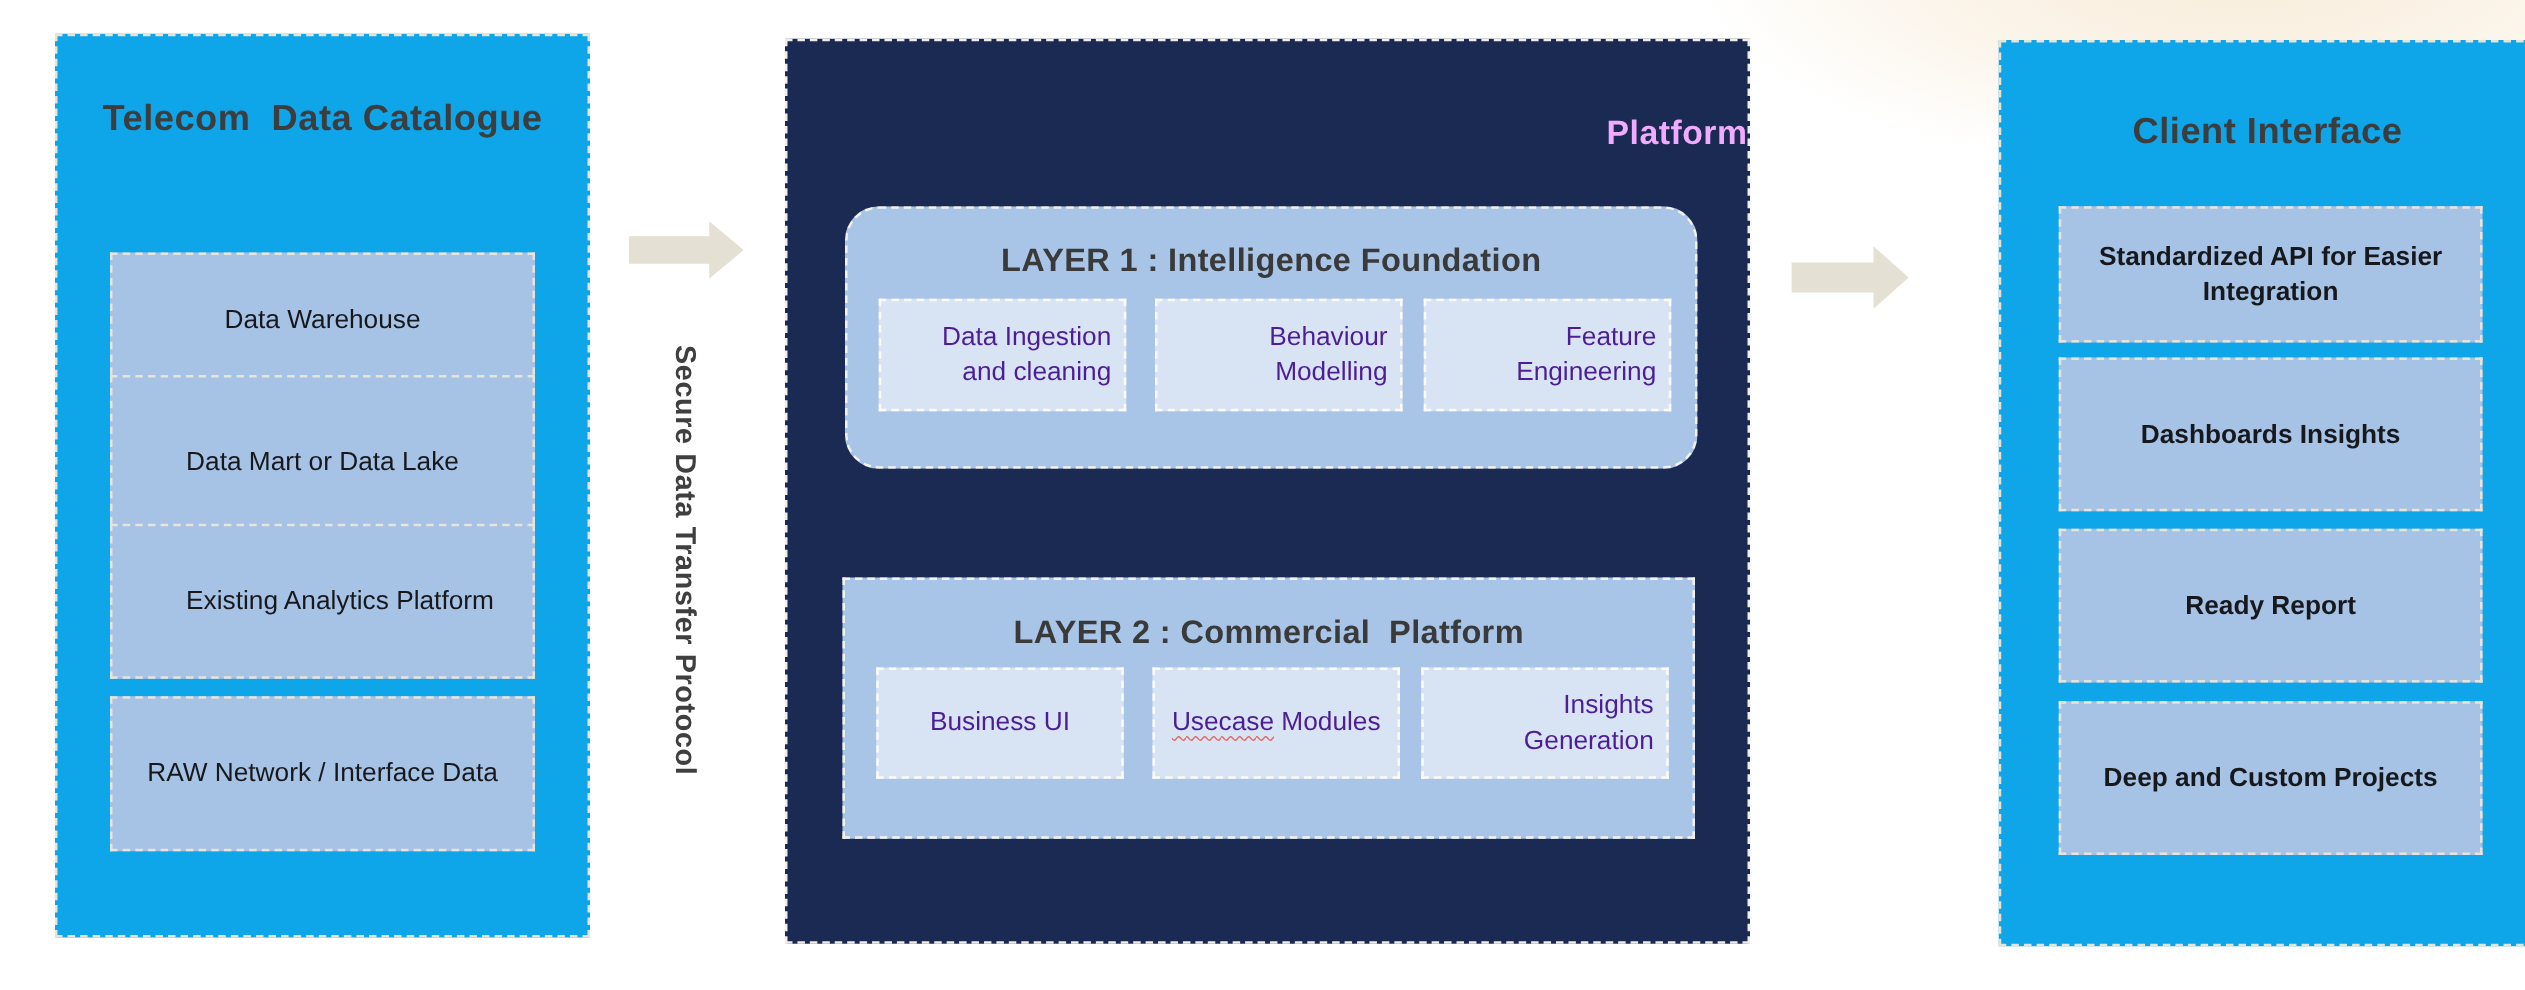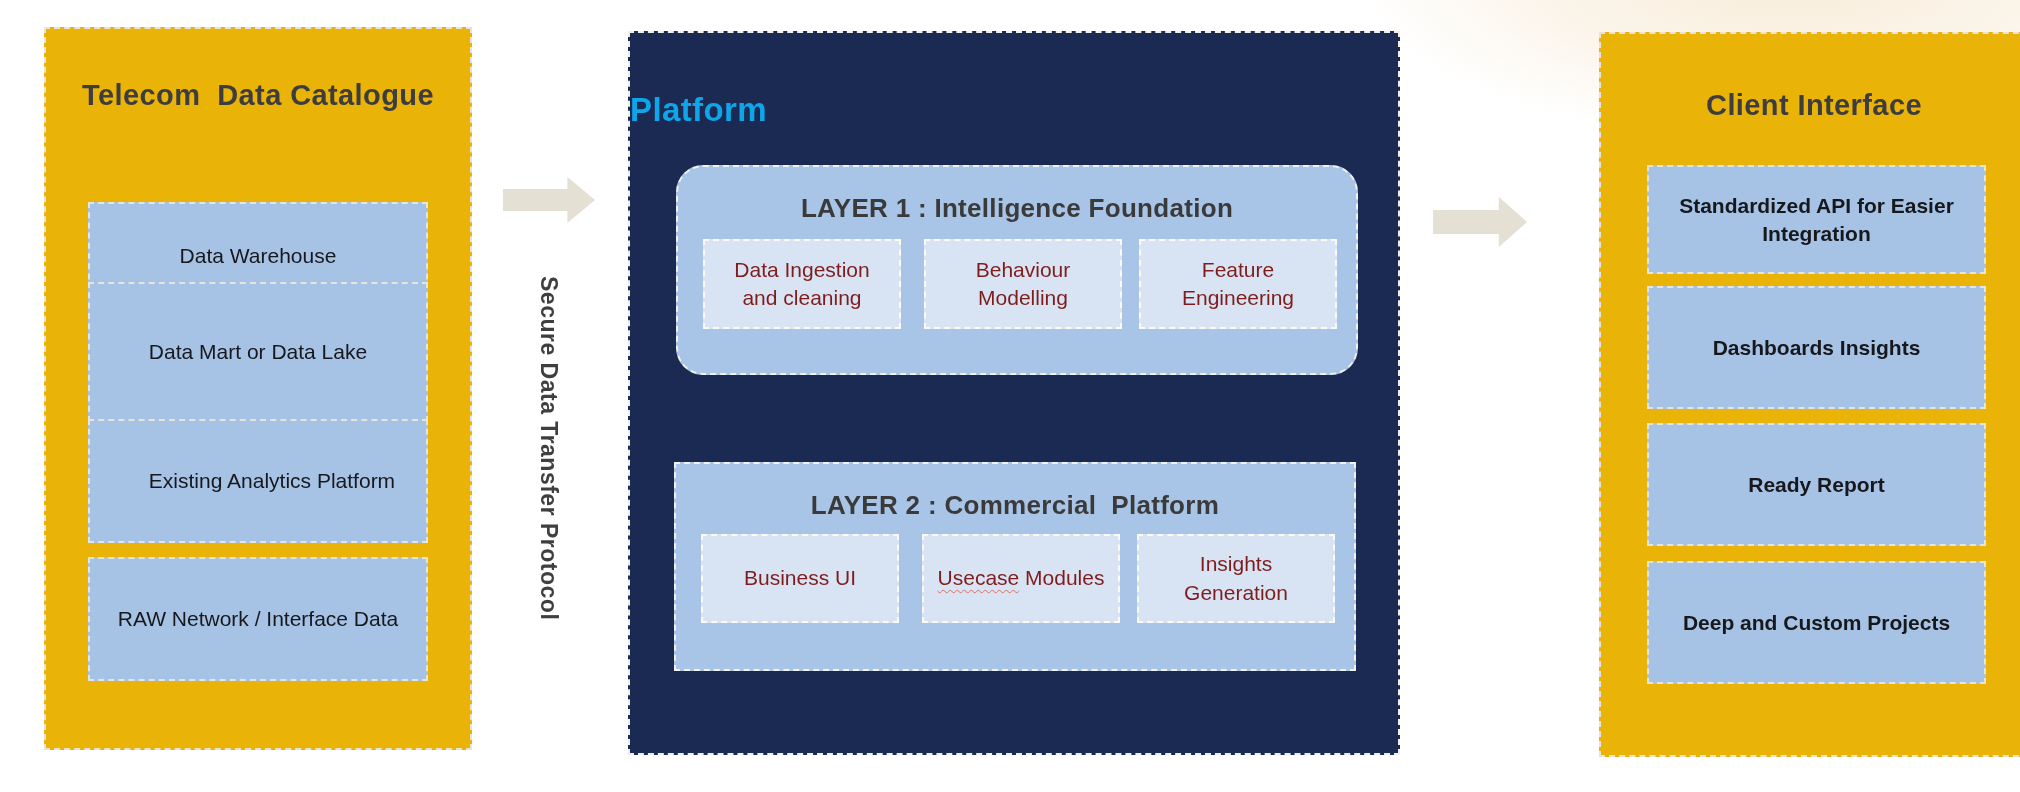--- a/index.html
+++ b/index.html
@@ -8,41 +8,41 @@
   #canvas {
     position:relative; width:2020px; height:792px; background:#ffffff; overflow:hidden;
   }
   .glow {
     position:absolute; inset:0; pointer-events:none;
     background: radial-gradient(ellipse 560px 220px at 1790px -30px,
                 #f8ecd9 0%, rgba(248,236,217,0.55) 45%, rgba(255,255,255,0) 78%);
   }
   
   .side-panel {
-    position:absolute; background:#eab308; border:2px dashed #e7e3d6;
+    position:absolute; background:#0ea5e9; border:2px dashed #e7e3d6;
   }
   .panel-left  { left:44px;  top:27px; width:428px; height:723px; }
   .panel-right { left:1553px; top:32px; width:430px; height:725px;margin-left:46px; }
   .panel-title {
     position:absolute; left:0; width:100%; text-align:center;
     font-weight:bold; font-size:29px; color:#3d3d3d; letter-spacing:.4px;
     white-space:pre-wrap;
   }
   .panel-left  .panel-title { top:50px; }
   .panel-right .panel-title { top:55px; }
   .side-box {
     position:absolute; left:42px; width:340px;
     background:#a6c3e6; border:2px dashed #e7e4da;
     display:flex; align-items:center; justify-content:center; text-align:center;
     font-size:21px; color:#17181c; line-height:1.3; padding:0 14px;
   }
   .panel-right .side-box { left:46px; width:339px;font-weight:bold; }
   
   .lbox1 { top:133px; height:108px;margin-top:40px; }
-  .lbox2 { top:253px; height:140px; }
+  .lbox2 { top:271px; height:140px; }
   .lbox3 { top:390px; height:124px;padding-left:42px; }
   .lbox4 { top:528px; height:124px; }
   
   .rbox1 { top:131px; height:109px; }
   .rbox2 { top:252px; height:123px; }
   .rbox3 { top:389px; height:123px; }
   .rbox4 { top:527px; height:123px; }
   
   .flow-arrow {
     position:absolute; background:#e5e0d4;
@@ -59,38 +59,38 @@
     writing-mode:vertical-rl; text-orientation:mixed;
     font-weight:bold; font-size:23px; color:#3f3f3f; letter-spacing:.5px;
     white-space:nowrap;
   }
   
   .platform-panel {
     position:absolute; left:628px; top:31px; width:772px; height:724px;
     background:#1a2a52; border:2px dashed #f0eee6;
   }
   .platform-title {
-    position:absolute; top:58px; left:0; width:100%; text-align:left;
-    color:#0ea5e9; font-weight:bold; font-size:33px; letter-spacing:.4px;
+    position:absolute; top:58px; left:0; width:100%; text-align:right;
+    color:#f0abfc; font-weight:bold; font-size:27px; letter-spacing:.4px;
   }
   .layer-box {
     position:absolute; background:#a8c5e8; border:2px dashed #f3f2ea;
   }
   .layer1 { left:46px; top:132px; width:682px; height:210px;border-radius:27px; }
   .layer2 { left:44px; top:429px; width:682px; height:209px; }
   .layer-title {
     position:absolute; top:26px; left:0; width:100%; text-align:center;
     font-weight:bold; font-size:26px; color:#3a3a3a; letter-spacing:.3px;
     white-space:pre-wrap;
   }
   .module-box {
     position:absolute; width:198px;
     background:#d8e4f4; border:2px dashed #fbfaf4;
-    display:flex; align-items:center; justify-content:center; text-align:center;
-    font-size:21px; color:#7f1d1d; line-height:1.35; padding:0 10px;
+    display:flex; align-items:center; justify-content:center; text-align:right;
+    font-size:21px; color:#4c1d95; line-height:1.35; padding:0 10px;
   }
   .layer1 .module-box { top:72px; height:90px; }
   .layer2 .module-box { top:70px; height:89px; }
   .mcol1 { left:25px; } .mcol2 { left:246px; } .mcol3 { left:461px; }
   .squiggle {
     text-decoration:underline; text-decoration-style:wavy;
     text-decoration-color:#e06b63; text-decoration-thickness:1px;
     text-underline-offset:4px;
   }
 </style>

